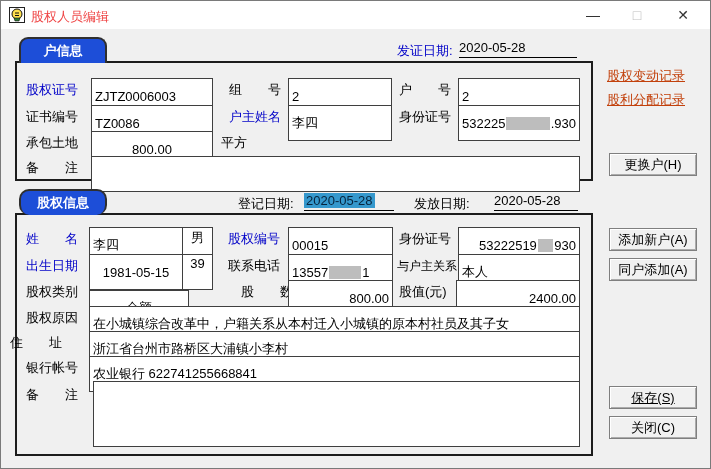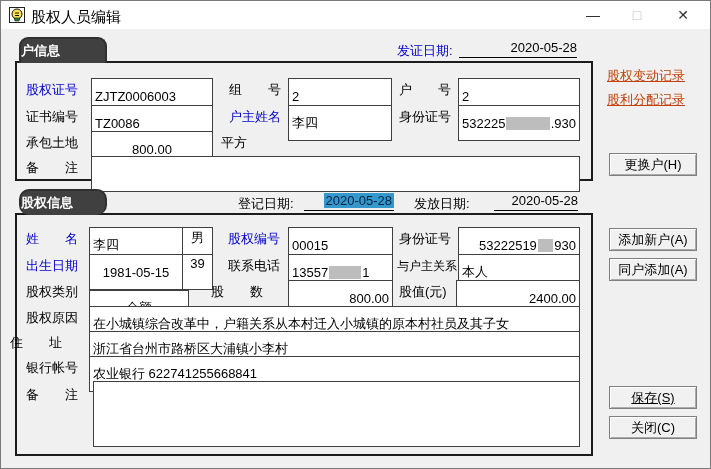--- a/index.html
+++ b/index.html
@@ -5,47 +5,47 @@
   html,body { margin:0; padding:0; background:#d4d0c8; }
   * { box-sizing:border-box; }
   .win {
     position:relative; width:711px; height:469px;
     background:#f0f0f0; border:1px solid #7a7a7a;
     font-family:"Liberation Sans", sans-serif; font-size:13px; color:#000;
     overflow:hidden;
   }
   .titlebar { position:absolute; left:0; top:0; width:100%; height:28px; background:#ffffff; }
   .app-icon { position:absolute; left:8px; top:6px; width:16px; height:16px; }
-  .title-text { position:absolute; left:30px; top:7px; font-size:15px; color:#000000; }
+  .title-text { position:absolute; left:30px; top:7px; font-size:13px; color:#ef4444; }
   .cap { position:absolute; top:0; height:28px; width:40px; text-align:center; line-height:28px; font-size:14px; color:#333; }
   .cap.disabled { color:#c0c0c0; }
 
   .tab {
-    position:absolute; width:88px; height:26px; background:#404040;
+    position:absolute; width:88px; height:26px; background:#1d4ed8;
     border:2px solid #2f2f2f; border-bottom:none; border-radius:9px 9px 0 0;
-    color:#fff; font-weight:bold; line-height:23px; z-index:3;
+    color:#fff; font-weight:bold; text-align:center; line-height:23px; z-index:3;
   }
   .gbox { position:absolute; border:2px solid #1c1c1c; background:transparent; z-index:1; }
 
   .lbl { position:absolute; white-space:pre; font-size:13px; color:#000; z-index:2; }
   .lbl.blue { color:#0000c8; }
   .lbl.small { font-size:12px; }
 
   .inp {
     position:absolute; height:36px; background:#fff; border:1px solid #3f3f3f;
     font-family:inherit; font-size:13px; color:#000; padding:1px 3px; z-index:2;
   }
   .inp.center { text-align:center; }
   .inp.right { text-align:right; }
   .inp.flex { display:flex; align-items:center; gap:0; }
   .redact { display:inline-block; height:13px; background:#bdbdbd; margin:0 1px; }
 
   .ulval {
     position:absolute; height:18px; border-bottom:1px solid #000;
-    text-align:right; font-size:13px; z-index:2;
+    text-align:left; font-size:13px; z-index:2;
   }
   .sel { background:#3598cd; color:#06233c; padding:0 2px; }
 
   .link { position:absolute; color:#c2410c; text-decoration:underline; cursor:pointer; z-index:2; }
 
   .btn {
     position:absolute; width:88px; height:23px; background:#f1f1f1;
     border:1px solid #7f7f7f; box-shadow:inset 1px 1px 0 #ffffff, inset -1px -1px 0 #ababab;
     text-align:center; line-height:21px; font-size:13px; cursor:pointer; z-index:2;
   }
@@ -132,21 +132,21 @@
   <div class="inp flex" style="left:287px; top:253px; width:105px;">
     <span>13557</span>
     <span class="redact" style="width:32px;"></span>
     <span>1</span>
   </div>
   <span class="lbl small" style="left:396px; top:257px;">与户主关系</span>
   <input class="inp" style="left: 457px; top: 253px; width: 122px;" value="本人">
 
   <span class="lbl" style="left:25px; top:282px;">股权类别</span>
   <input class="inp center" style="left: 88px; top: 289px; width: 100px;" value="全额">
-  <span class="lbl" style="left:210px; top:282px;">股　　数</span>
+  <span class="lbl" style="left:240px; top:282px;">股　　数</span>
   <input class="inp right" style="left: 287px; top: 279px; width: 105px;" value="800.00">
   <span class="lbl" style="left:398px; top:282px;">股值(元)</span>
   <input class="inp right" style="left: 455px; top: 279px; width: 124px;" value="2400.00">
 
   <span class="lbl" style="left:25px; top:308px;">股权原因</span>
   <input class="inp" style="left: 88px; top: 305px; width: 491px;" value="在小城镇综合改革中，户籍关系从本村迁入小城镇的原本村社员及其子女">
 
   <span class="lbl" style="left:9px; top:333px;">住　　址</span>
   <input class="inp" style="left: 88px; top: 330px; width: 491px;" value="浙江省台州市路桥区大浦镇小李村">
 

